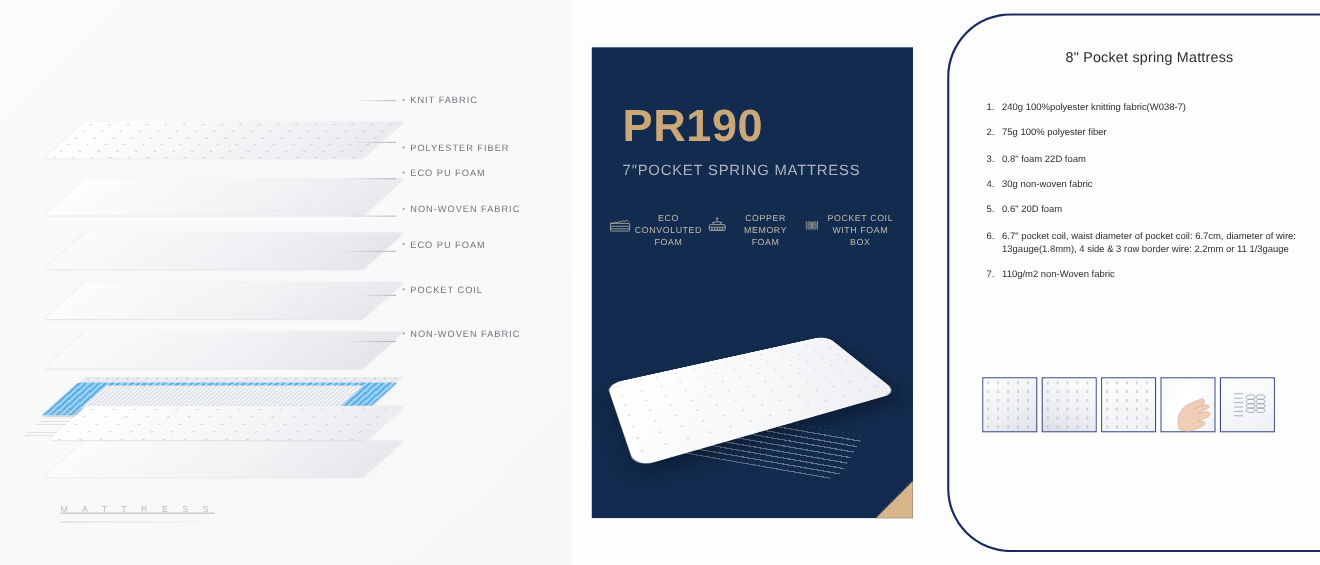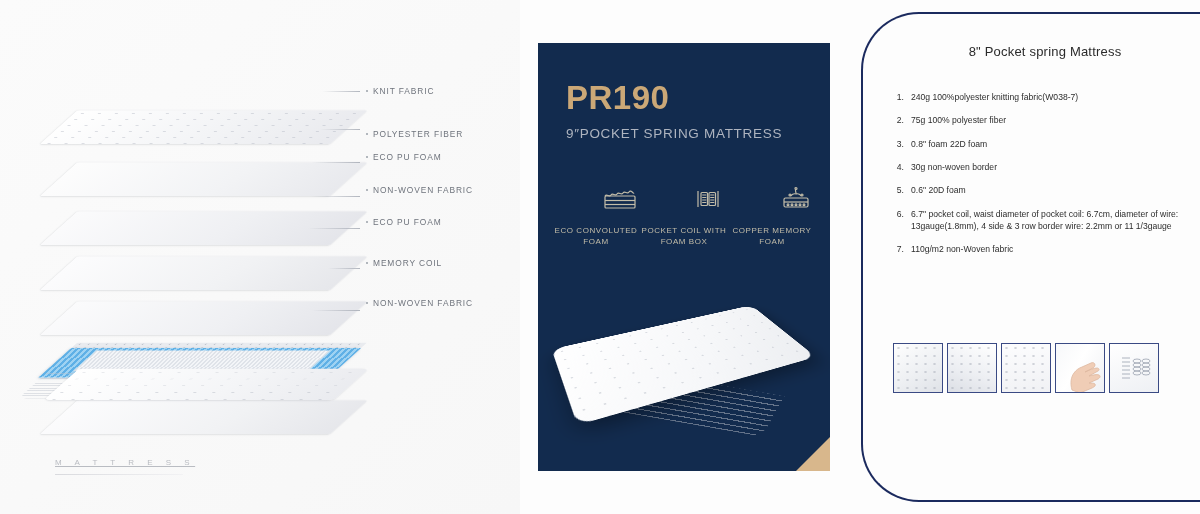--- a/index.html
+++ b/index.html
@@ -67,28 +67,28 @@
   .brand-txt { font-size:8px; letter-spacing:5.5px; color:#b9bcc2;text-decoration:underline; }
   .brand-rule { margin-top:7px; width:128px; height:1px;
                 background:linear-gradient(90deg,#d9dade,#f2f2f4); }
 
   
   .navy { position:absolute; left:538px; top:43px; width:292px; height:428px;
           background:#122b4e; overflow:hidden; }
   .navy-corner { position:absolute; right:0; bottom:0; width:0; height:0;
                  border-style:solid; border-width:0 0 34px 34px;
                  border-color:transparent transparent #d8b78c transparent; }
-  .navy h1 { font-size:33px; font-weight:700; color:#cba877; letter-spacing:.5px;
-             margin:36px 0 0 28px; }
+  .navy h1 { font-size:41px; font-weight:700; color:#cba877; letter-spacing:.5px;
+             margin:48px 0 0 28px; }
   .navy h2 { font-size:13.5px; font-weight:400; color:#aeb4bf; letter-spacing:.7px;
              margin:9px 0 0 28px; }
 
   .features { position:absolute; left:14px; top:142px; right:14px;
               display:flex; justify-content:space-between; }
-  .feat { width:88px; display:flex; flex-direction:column; align-items:flex-end; }
+  .feat { width:88px; display:flex; flex-direction:row; align-items:center; }
   .feat svg { display:block; }
   .feat .ftxt { margin-top:9px; font-size:8px; line-height:1.35; letter-spacing:.55px;
                 color:#c3bda9; text-align:center; }
 
   .mattress-img { position:absolute; left:8px; bottom:18px; width:278px; height:180px; }
   .m-top { position:absolute; left:18px; top:20px; width:236px; height:120px;
     transform: perspective(420px) rotateX(56deg) rotateZ(-24deg);
     background: linear-gradient(120deg,#ffffff 0%,#f6f7f9 60%,#eceef1 100%);
     border-radius:14px; box-shadow:0 10px 22px rgba(0,0,0,.35); }
   .m-top .quilt { background-size:18px 16px; opacity:.75; border-radius:14px; }
@@ -204,82 +204,82 @@
 
       <div class="leader" style="left:-44px; top:228px; width:52px;"></div>
       <div class="lbl" style="left:14px; top:217px;">
         <span class="dot"></span>
         <span>ECO PU FOAM</span>
         </div>
 
       <div class="leader" style="left:-24px; top:268px; width:32px;"></div>
       <div class="lbl" style="left:14px; top:258px;">
         <span class="dot"></span>
-        <span>MEMORY COIL</span>
+        <span>POCKET COIL</span>
         </div>
 
       <div class="leader" style="left:-40px; top:310px; width:48px;"></div>
       <div class="lbl" style="left:14px; top:298px;">
         <span class="dot"></span>
         <span>NON-WOVEN FABRIC</span>
         </div>
     </div>
 
     <div class="brand">
       <div class="brand-txt">M A T T R E S S</div>
       <div class="brand-rule"></div>
     </div>
   </div>
 
   <div class="navy">
     <h1>PR190</h1>
-    <h2>9″POCKET SPRING MATTRESS</h2>
+    <h2>7″POCKET SPRING MATTRESS</h2>
 
     <div class="features">
 
       <div class="feat">
         <svg width="40" height="32" viewBox="0 0 40 32" fill="none" stroke="#c3bda9" stroke-width="1.2">
           <path d="M5 11c2-3 4 2 6-1s4 2 6-1 4 2 6-1 4 2 6-1 4 2 5 1"></path>
           <rect x="5" y="11" width="30" height="12" rx="1"></rect>
           <line x1="5" y1="15.5" x2="35" y2="15.5"></line>
           <line x1="5" y1="19.5" x2="35" y2="19.5"></line>
         </svg>
         <div class="ftxt">ECO CONVOLUTED FOAM</div>
-      </div>
-
-      <div class="feat">
-        <svg width="40" height="32" viewBox="0 0 40 32" fill="none" stroke="#c3bda9" stroke-width="1.2">
-          <line x1="10" y1="6" x2="10" y2="22"></line>
-          <line x1="30" y1="6" x2="30" y2="22"></line>
-          <rect x="13" y="7.5" width="6.5" height="13" rx="1"></rect>
-          <rect x="21" y="7.5" width="6.5" height="13" rx="1"></rect>
-          <path d="M14.2 10h4.1M14.2 12.5h4.1M14.2 15h4.1M14.2 17.5h4.1"></path>
-          <path d="M22.2 10h4.1M22.2 12.5h4.1M22.2 15h4.1M22.2 17.5h4.1"></path>
-        </svg>
-        <div class="ftxt">POCKET COIL WITH FOAM BOX</div>
       </div>
 
       <div class="feat">
         <svg width="40" height="32" viewBox="0 0 40 32" fill="none" stroke="#c3bda9" stroke-width="1.2">
           <path d="M20 4c-1.5 2 .5 3.5 0 5"></path>
           <path d="M20 9c-2.5-1-4 .5-5.5 2"></path>
           <path d="M20 9c2.5-1 4 .5 5.5 2"></path>
           <circle cx="14" cy="10" r="1"></circle>
             <circle cx="26" cy="10" r="1"></circle>
           <circle cx="20" cy="3.5" r="1"></circle>
           <rect x="8" y="13" width="24" height="9" rx="1.5"></rect>
           <line x1="8" y1="17" x2="32" y2="17"></line>
           <circle cx="12" cy="19.8" r=".9"></circle>
             <circle cx="16" cy="19.8" r=".9"></circle>
           <circle cx="20" cy="19.8" r=".9"></circle>
             <circle cx="24" cy="19.8" r=".9"></circle>
           <circle cx="28" cy="19.8" r=".9"></circle>
         </svg>
         <div class="ftxt">COPPER MEMORY FOAM</div>
       </div>
+
+      <div class="feat">
+        <svg width="40" height="32" viewBox="0 0 40 32" fill="none" stroke="#c3bda9" stroke-width="1.2">
+          <line x1="10" y1="6" x2="10" y2="22"></line>
+          <line x1="30" y1="6" x2="30" y2="22"></line>
+          <rect x="13" y="7.5" width="6.5" height="13" rx="1"></rect>
+          <rect x="21" y="7.5" width="6.5" height="13" rx="1"></rect>
+          <path d="M14.2 10h4.1M14.2 12.5h4.1M14.2 15h4.1M14.2 17.5h4.1"></path>
+          <path d="M22.2 10h4.1M22.2 12.5h4.1M22.2 15h4.1M22.2 17.5h4.1"></path>
+        </svg>
+        <div class="ftxt">POCKET COIL WITH FOAM BOX</div>
+      </div>
     </div>
 
     <div class="mattress-img">
       <div class="m-side"></div>
       <div class="m-top">
           <div class="quilt"></div>
         </div>
     </div>
 
     <div class="navy-corner"></div>
@@ -298,21 +298,21 @@
       <div class="spec">
         <span class="num">2.</span>
         <span class="txt">75g 100% polyester fiber</span>
         </div>
       <div class="spec">
         <span class="num">3.</span>
         <span class="txt">0.8" foam 22D foam</span>
         </div>
       <div class="spec">
         <span class="num">4.</span>
-        <span class="txt">30g non-woven border</span>
+        <span class="txt">30g non-woven fabric</span>
         </div>
       <div class="spec">
         <span class="num">5.</span>
         <span class="txt">0.6" 20D foam</span>
         </div>
       <div class="spec">
         <span class="num">6.</span>
         <span class="txt">6.7" pocket coil, waist diameter of pocket coil: 6.7cm,     diameter of wire: 13gauge(1.8mm), 4 side &amp; 3 row border wire:  2.2mm or 11 1/3gauge</span>
         </div>
       <div class="spec">

